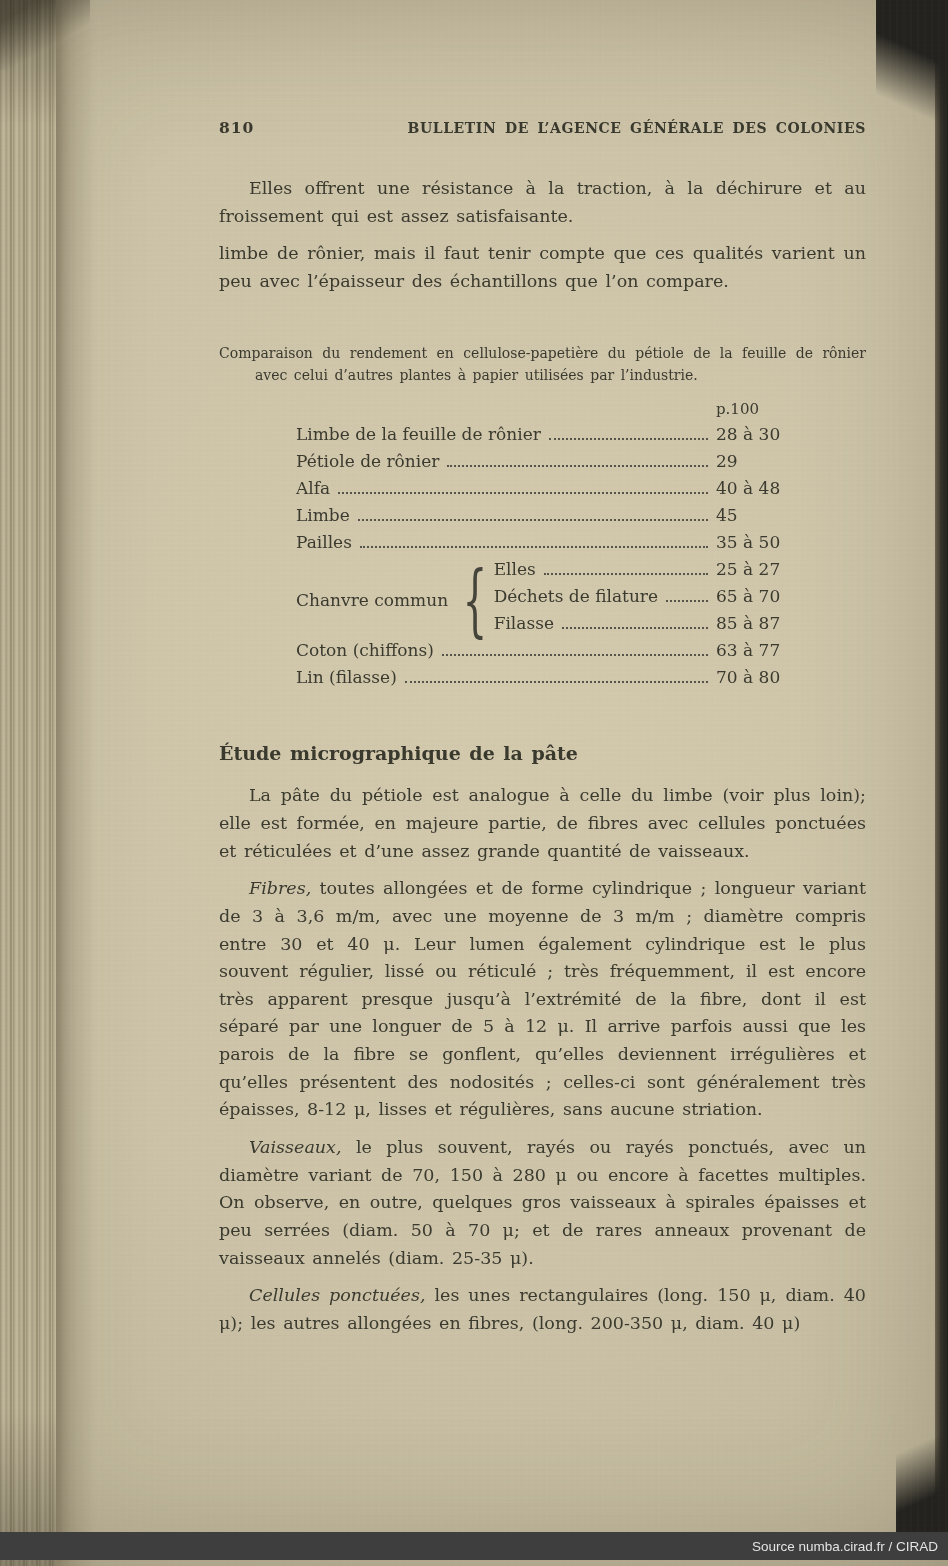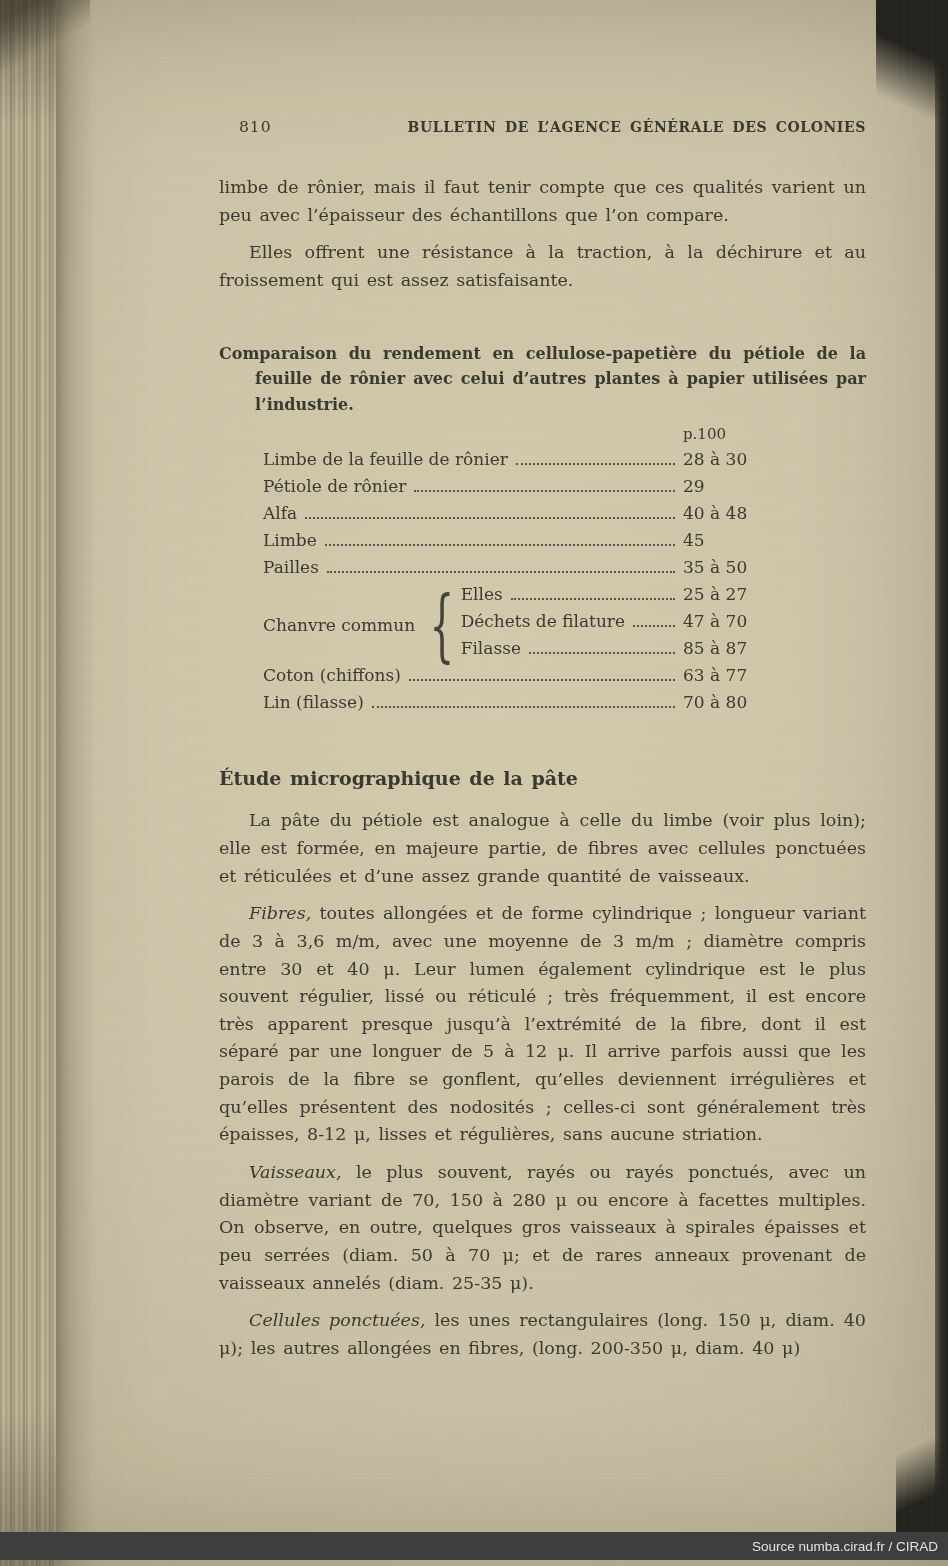--- a/index.html
+++ b/index.html
@@ -63,39 +63,39 @@
 
   .content{
     position:absolute;left:219px;top:118px;width:647px;
     color:#3b3a2f;
   }
   .running-head{
     display:flex;align-items:baseline;
     font-size:15.5px;letter-spacing:.6px;word-spacing:3px;
     margin-bottom:38px;color:#3a392e;
   }
-  .page-number{font-weight:normal;letter-spacing:1px;margin-left:20px;}
+  .page-number{font-weight:bold;letter-spacing:1px;}
   .head-title{flex:1;text-align:right;font-weight:bold;font-size:14px;}
 
   p.body{
     font-size:17.5px;line-height:1.58;text-align:justify;
     margin:0 0 10px 0;word-spacing:2px;
   }
   p.indent{text-indent:30px;}
   .lead-italic{font-style:italic;}
 
   .comp-heading{
-    font-weight:bold;font-size:16px;line-height:1.6;
-    margin:46px 0 8px 0;
+    font-weight:normal;font-size:14px;line-height:1.6;
+    margin:46px 0 14px 0;
     padding-left:36px;text-indent:-36px;
     text-align:justify;word-spacing:2px;
   }
 
   .comp-table{
-    margin:6px 0 0 44px;width:492px;font-size:17px;color:#3b3a2f;
+    margin:6px 0 0 77px;width:492px;font-size:17px;color:#3b3a2f;
   }
   .t-row{display:flex;align-items:baseline;height:27px;}
   .t-label{white-space:nowrap;}
   .t-label.italic{}
   .t-leader{flex:1;margin:0 8px 4px 8px;border-bottom:2px dotted #55544a;min-width:20px;}
   .t-value{width:72px;flex:none;white-space:nowrap;}
   .unit-row{height:24px;font-size:15px;}
   .t-spacer{flex:1;}
   .t-group{display:flex;align-items:center;margin:0;}
   .group-label{width:162px;flex:none;white-space:nowrap;align-self:center;}
@@ -124,22 +124,22 @@
   <div class="corner-br"></div>
   <div class="grain"></div>
 
   <div class="content">
 
     <div class="running-head">
       <span class="page-number">810</span>
       <span class="head-title">BULLETIN DE L’AGENCE GÉNÉRALE DES COLONIES</span>
     </div>
 
+    <p class="body indent">Elles offrent une résistance à la traction, à la déchirure et au froissement qui est assez satisfaisante.</p>
     <p class="body">limbe de rônier, mais il faut tenir compte que ces qualités varient un peu avec l’épaisseur des échantillons que l’on compare.</p>
-    <p class="body indent">Elles offrent une résistance à la traction, à la déchirure et au froissement qui est assez satisfaisante.</p>
 
     <div class="comp-heading">Comparaison du rendement en cellulose-papetière du pétiole de la feuille de rônier avec celui d’autres plantes à papier utilisées par l’industrie.</div>
 
     <div class="comp-table">
 
       <div class="t-row unit-row">
         <span class="t-spacer"></span>
         <span class="t-value">p.100</span>
       </div>
 
@@ -174,21 +174,21 @@
         <span class="group-brace">{</span>
         <span class="group-items">
           <span class="t-row">
             <span class="t-label">Elles</span>
             <span class="t-leader"></span>
             <span class="t-value">25 à 27</span>
           </span>
           <span class="t-row">
             <span class="t-label">Déchets de filature</span>
             <span class="t-leader"></span>
-            <span class="t-value">47 à 70</span>
+            <span class="t-value">65 à 70</span>
           </span>
           <span class="t-row">
             <span class="t-label">Filasse</span>
             <span class="t-leader"></span>
             <span class="t-value">85 à 87</span>
           </span>
         </span>
       </div>
 
       <div class="t-row">

